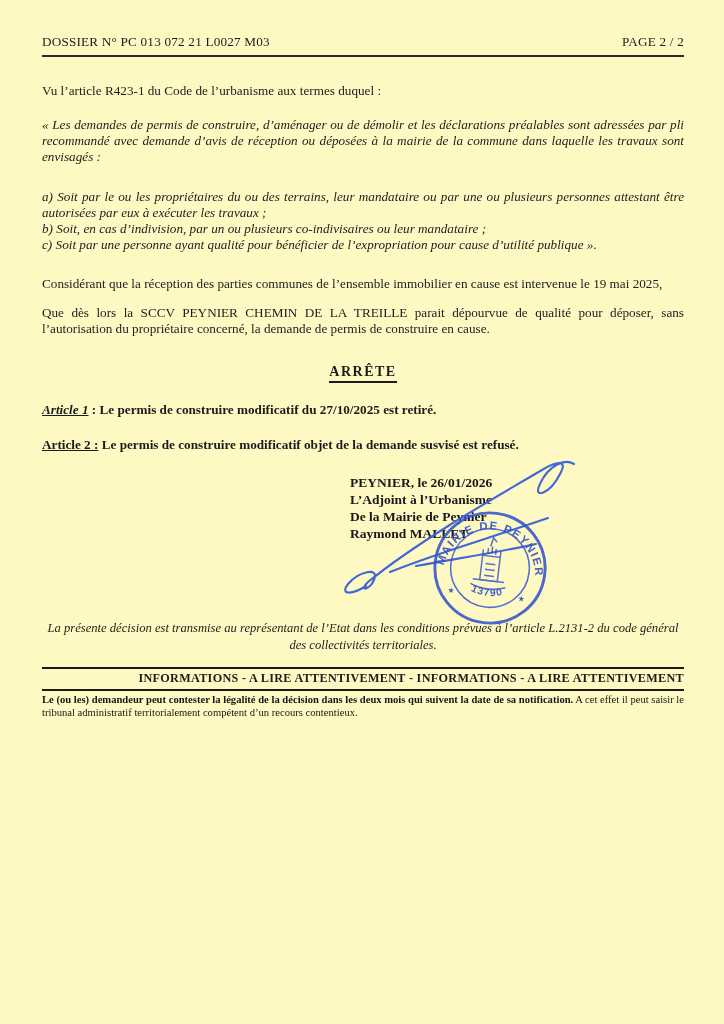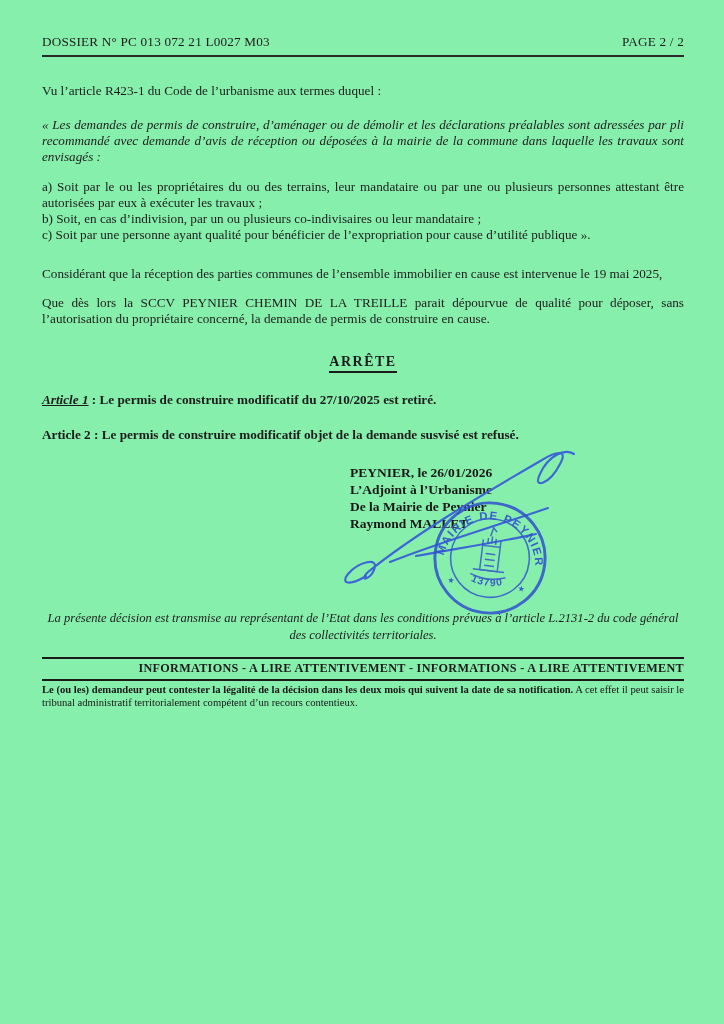--- a/index.html
+++ b/index.html
@@ -3,49 +3,49 @@
 <meta charset="utf-8">
 <style>
   html,body{margin:0;padding:0;background:#ffffff;}
   body{
     width:724px;height:1024px;
     font-family:"Liberation Serif", serif;
     color:#1c1c1c;
     -webkit-font-smoothing:antialiased;
   }
   .page{
-    position:relative;width:724px;height:1024px;background:#86efac;overflow:hidden;
+    position:relative;width:724px;height:1024px;background:#fef9c3;overflow:hidden;
   }
   .content{
     position:absolute;left:42px;top:34px;width:642px;
   }
   
   .doc-header{
     display:flex;justify-content:space-between;align-items:flex-end;
     font-size:13.2px;letter-spacing:.2px;
     border-bottom:2px solid #2a2a2a;padding-bottom:5px;
   }
   
   .p{font-size:13.2px;line-height:16px;}
   .intro{margin-top:26px;}
   .quote{margin-top:18px;font-style:italic;text-align:justify;}
-  .quote-items{margin-top:14px;text-align:justify;}
+  .quote-items{margin-top:24px;font-style:italic;text-align:justify;}
   .quote-items div{line-height:16px;}
   .considerant{margin-top:23px;text-align:justify;}
   .quedeslors{margin-top:12px;text-align:justify;}
   
   .arrete-wrap{margin-top:25px;text-align:center;}
   .arrete{
     display:inline-block;font-size:14px;font-weight:bold;letter-spacing:1.5px;
     border-bottom:2.5px solid #1c1c1c;padding-bottom:1px;
   }
   
   .article{margin-top:19px;font-weight:bold;font-size:13.2px;line-height:16px;}
   .article .lbl1{font-style:italic;text-decoration:underline;text-align:right;}
-  .article .lbl2{}
+  .article .lbl2{text-decoration:underline;}
   
   .sig-area{position:relative;height:152px;margin-top:6px;}
   .sig-block{
     position:absolute;left:308px;top:8px;
     font-weight:bold;font-size:13.5px;line-height:17px;color:#181818;
   }
   .sig-scrawl{position:absolute;left:278px;top:-12px;pointer-events:none;}
   .stamp{position:absolute;left:388px;top:43px;transform:rotate(7deg);opacity:.92;}
   
   .transmission{

